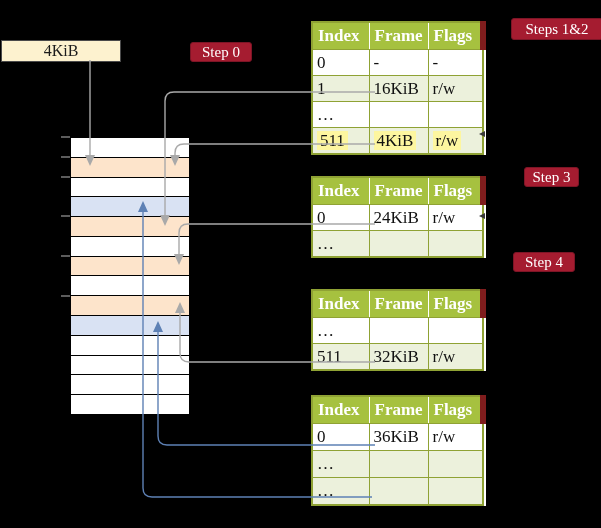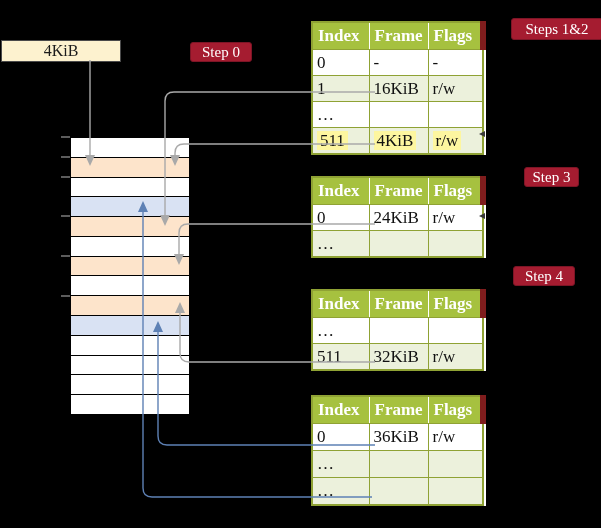--- a/index.html
+++ b/index.html
@@ -8,21 +8,21 @@
   
   .regbox{position:absolute;left:1px;top:40px;width:118px;height:20px;background:#fdf2cf;
           border:1px solid #4a4a4a;display:flex;align-items:center;justify-content:center;
           font-size:16px;color:#1c1c1c;}
   
   .badge{position:absolute;background:#a51c30;border:1px solid #7d1526;border-radius:3px;
          color:#fff;font-size:15px;display:flex;align-items:center;justify-content:center;}
   .badge.b0{left:190px;top:42px;width:60px;height:18px;}
   .badge.b12{left:511px;top:18px;width:90px;height:20px;}
   .badge.b3{left:524px;top:159px;width:53px;height:18px;margin-top:8px;}
-  .badge.b4{left:513px;top:266px;width:60px;height:18px;align-items:center;}
+  .badge.b4{left:513px;top:252px;width:60px;height:18px;align-items:center;}
   
   .stack{position:absolute;left:70px;top:137px;width:120px;height:278px;background:#fff;
          border:1px solid #000;display:flex;flex-direction:column;box-sizing:border-box;}
   .mrow{flex:1;border-bottom:1px solid #000;}
   .mrow:last-child{border-bottom:none;}
   
   table.pt{position:absolute;left:311px;border-collapse:collapse;table-layout:fixed;
            background:#fff;border:2px solid #8fa234;}
   table.pt col.c1{width:57px;} table.pt col.c2{width:59px;} table.pt col.c3{width:55px;}
   table.pt th{background:#a6c13f;color:#fff;font-weight:bold;font-size:17px;text-align:left;

